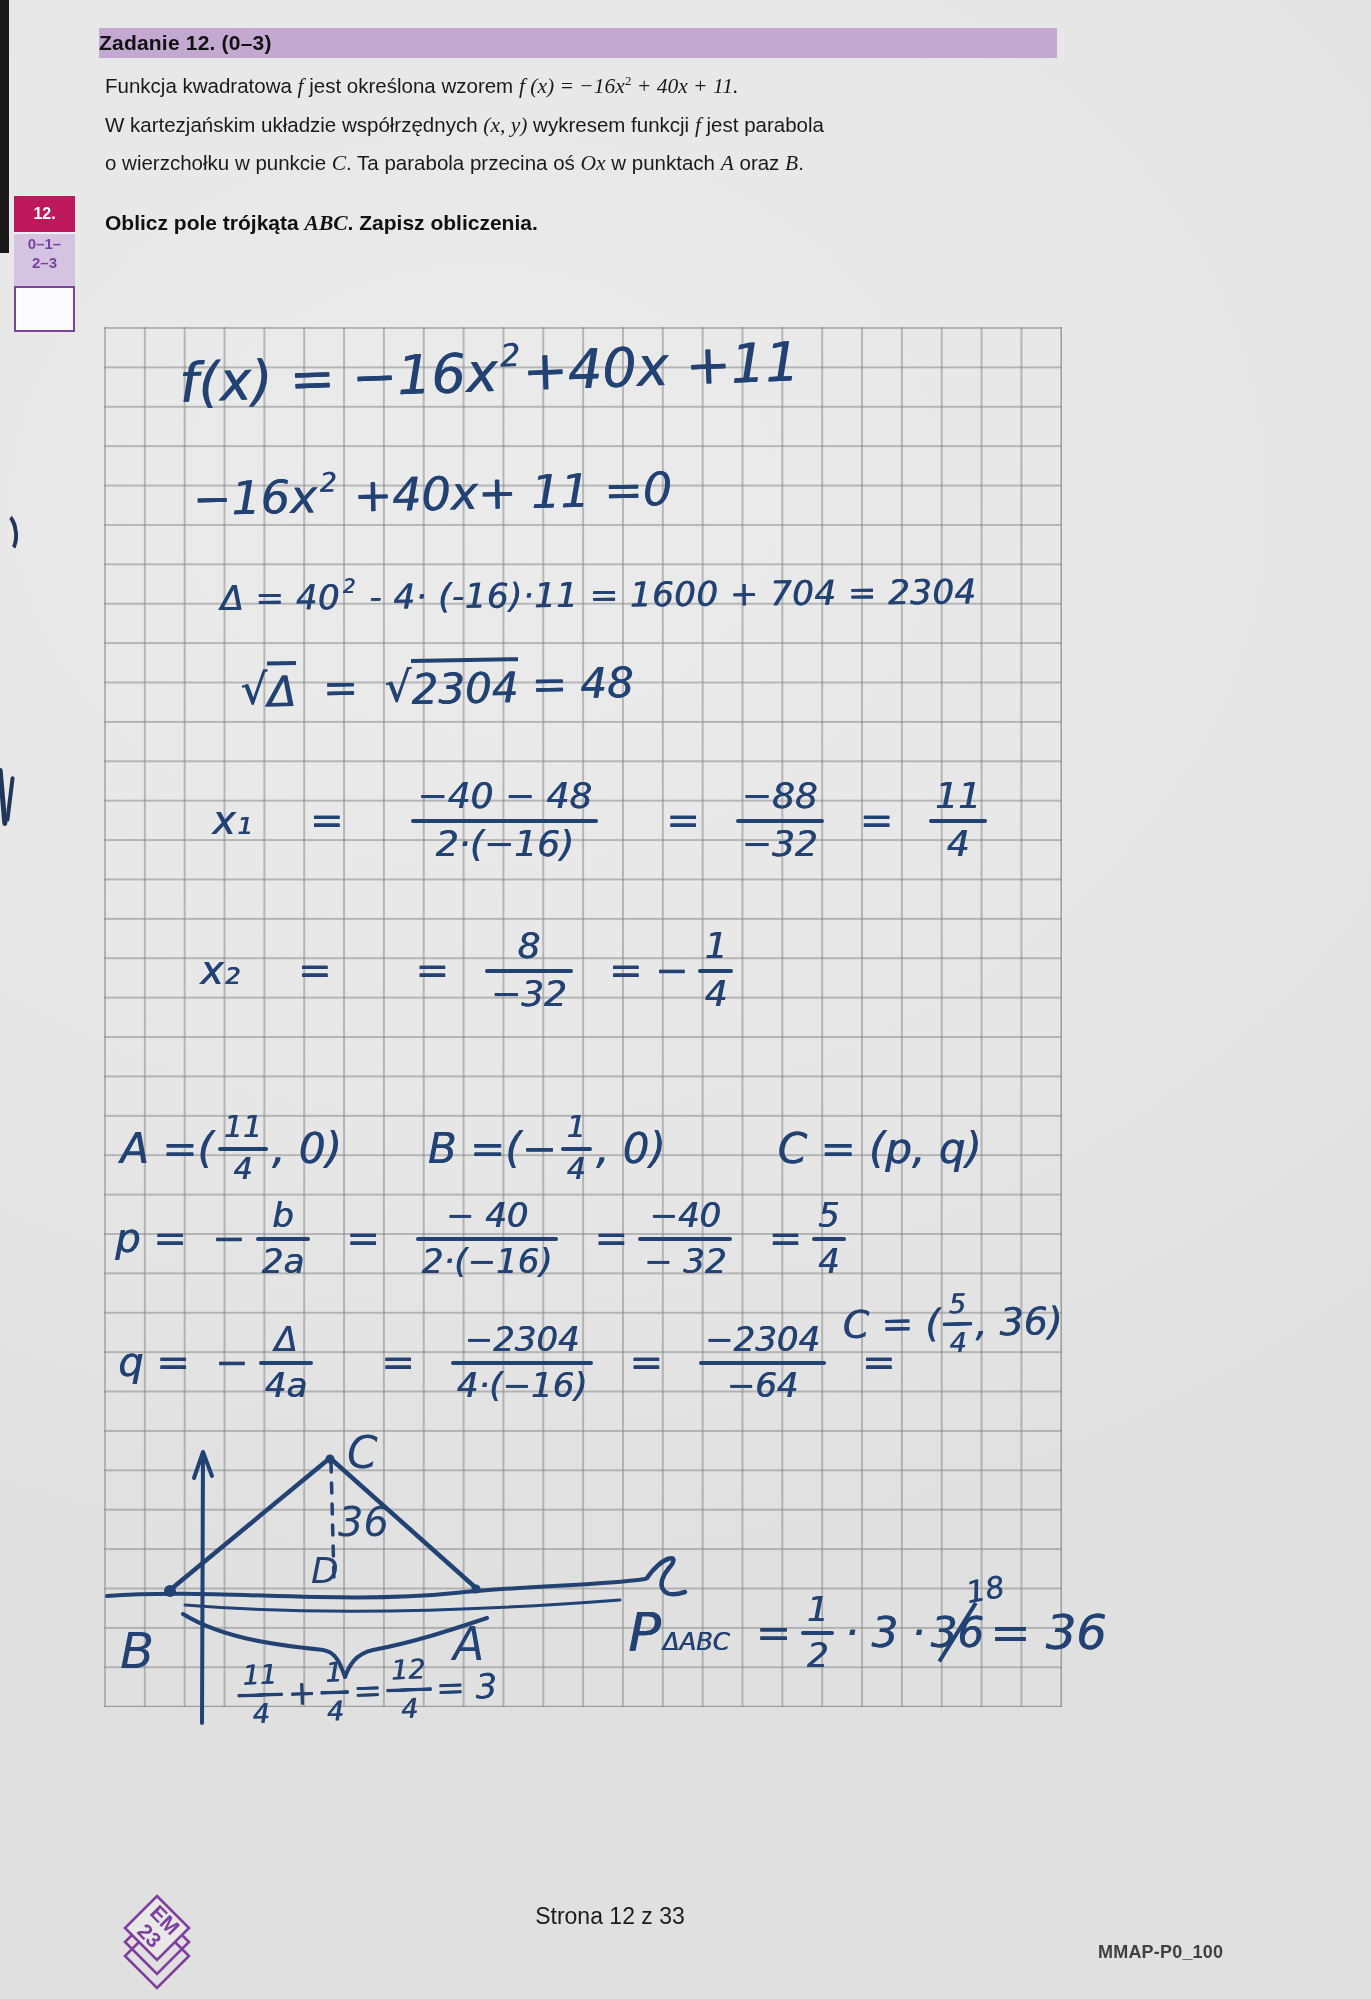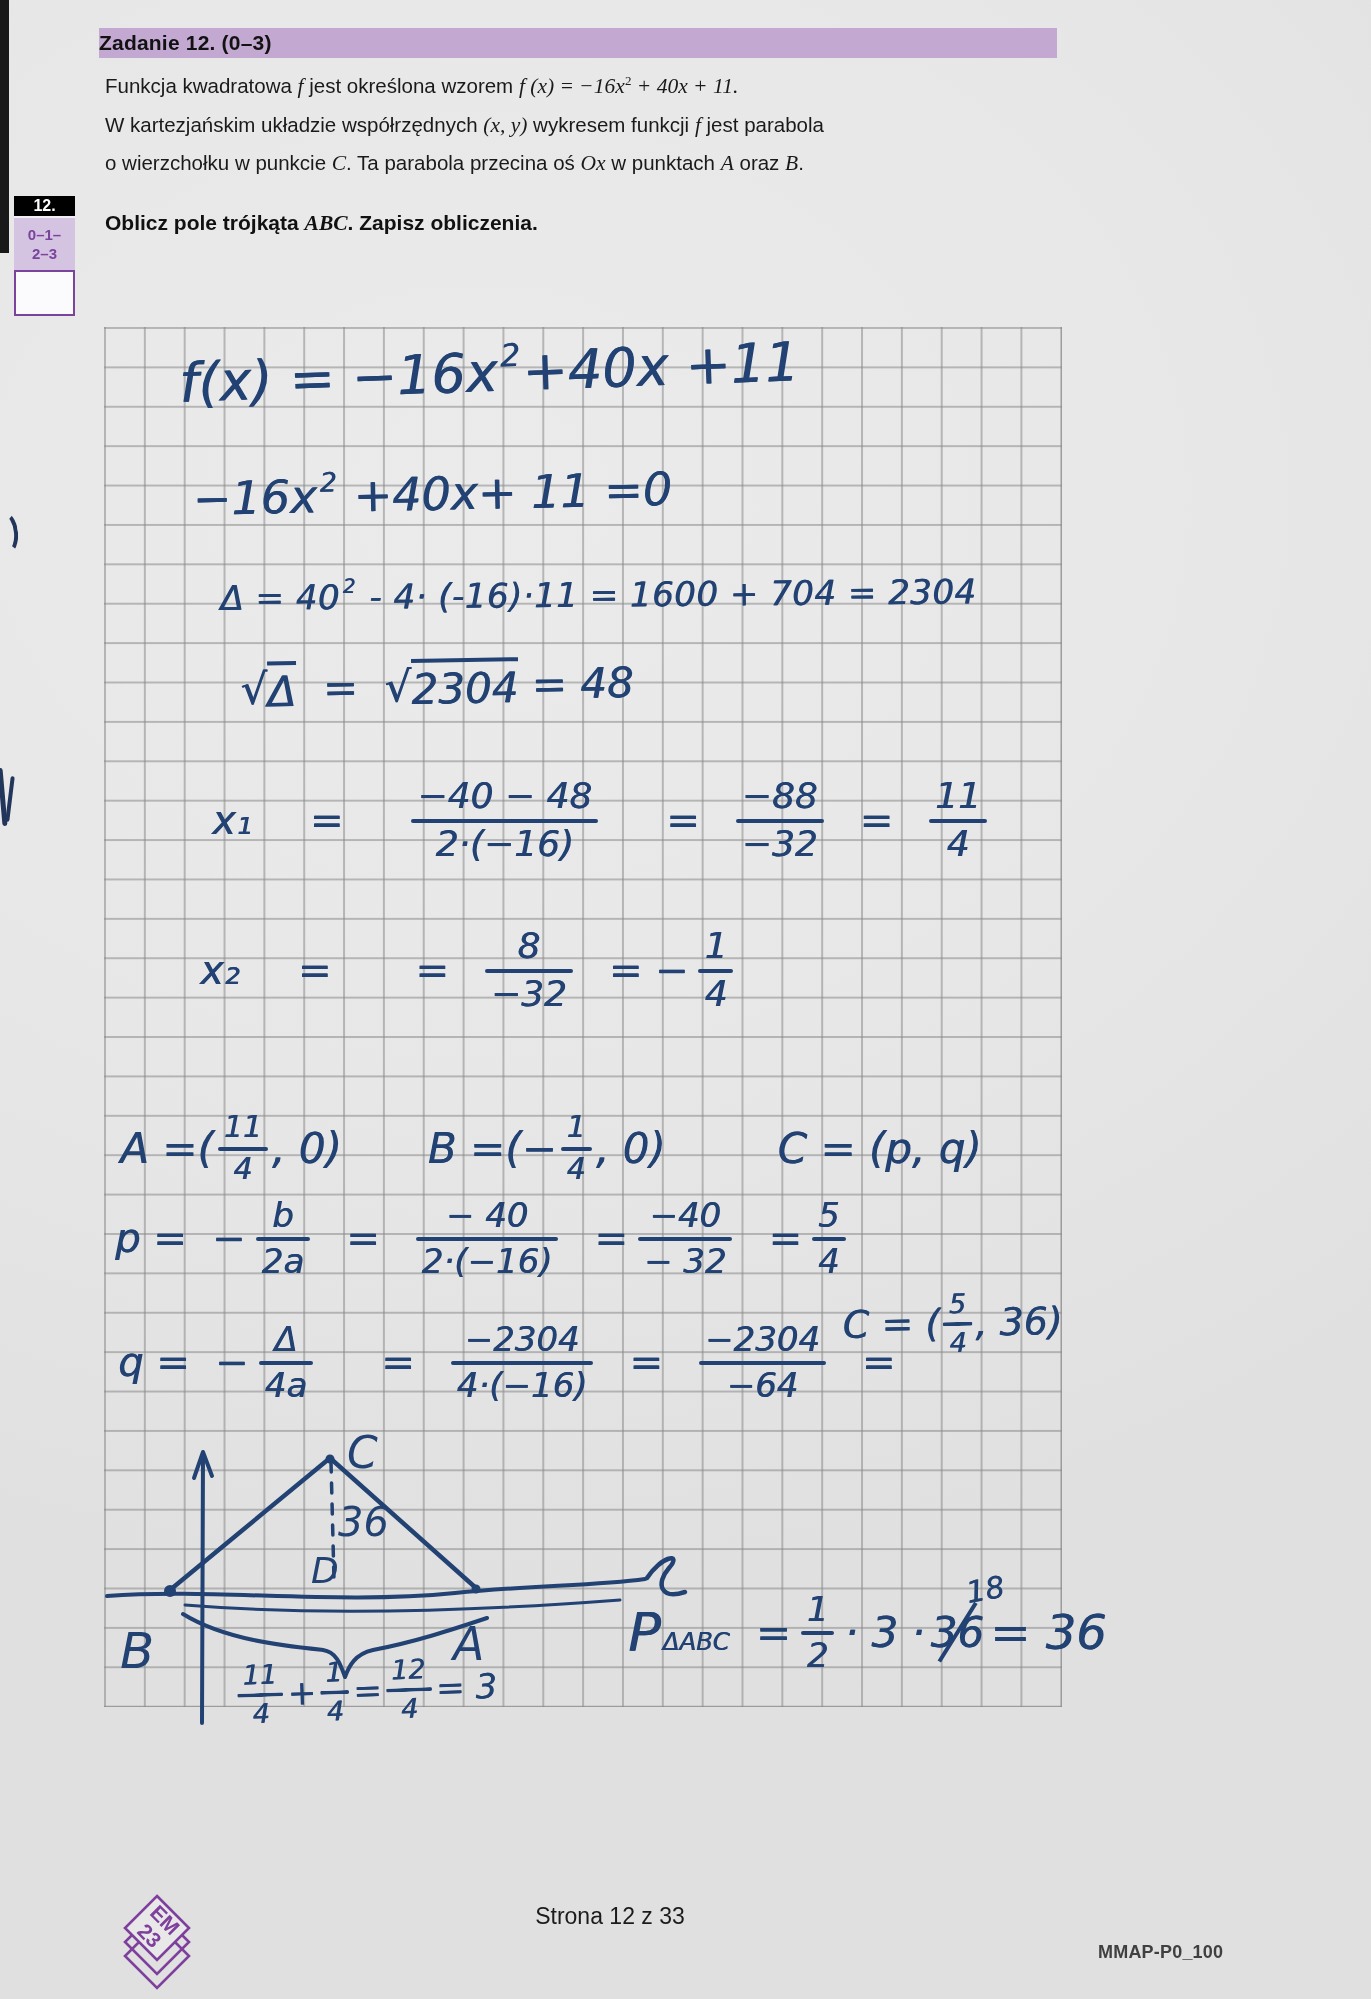--- a/index.html
+++ b/index.html
@@ -15,24 +15,24 @@
     display:flex;align-items:center;padding-left:0;box-sizing:border-box;
     font-size:21px;font-weight:bold;color:#121212;letter-spacing:.2px;
   }
   .problem{left:105px;top:62px;width:900px;font-size:20.5px;line-height:37.5px;color:#1a1a1a;}
   .m{font-family:"Liberation Serif",serif;font-style:italic;font-size:21.5px;}
   .m sup{font-size:13px;font-style:normal;}
   .instruction{left:105px;top:211px;font-size:21px;font-weight:bold;color:#111;}
   .instruction .m{font-weight:bold;}
   
   .score-box{left:14px;top:196px;width:61px;}
-  .score-num{height:20px;background:#000000;color:#fff;font-size:16px;font-weight:bold;
+  .score-num{height:36px;background:#be185d;color:#fff;font-size:16px;font-weight:bold;
     display:flex;align-items:center;justify-content:center;}
   .score-pts{height:52px;background:#d5c3e2;color:#7b449c;font-size:15px;font-weight:bold;
-    display:flex;flex-direction:column;align-items:center;justify-content:center;line-height:19px;
+    display:flex;flex-direction:column;align-items:center;line-height:19px;
     border-top:2px solid #f2eef5;}
   .score-empty{height:46px;background:#fbfafc;border:2.5px solid #7b449c;border-top-width:2px;box-sizing:border-box;}
   
   .grid{
     left:104px;top:327px;width:957px;height:1379px;
     background-image:
       linear-gradient(to right, rgba(138,138,138,.55) 1.8px, transparent 1.8px),
       linear-gradient(to bottom, rgba(138,138,138,.55) 1.8px, transparent 1.8px);
     background-size:39.85px 39.4px;
     border-right:1.8px solid rgba(138,138,138,.55);

